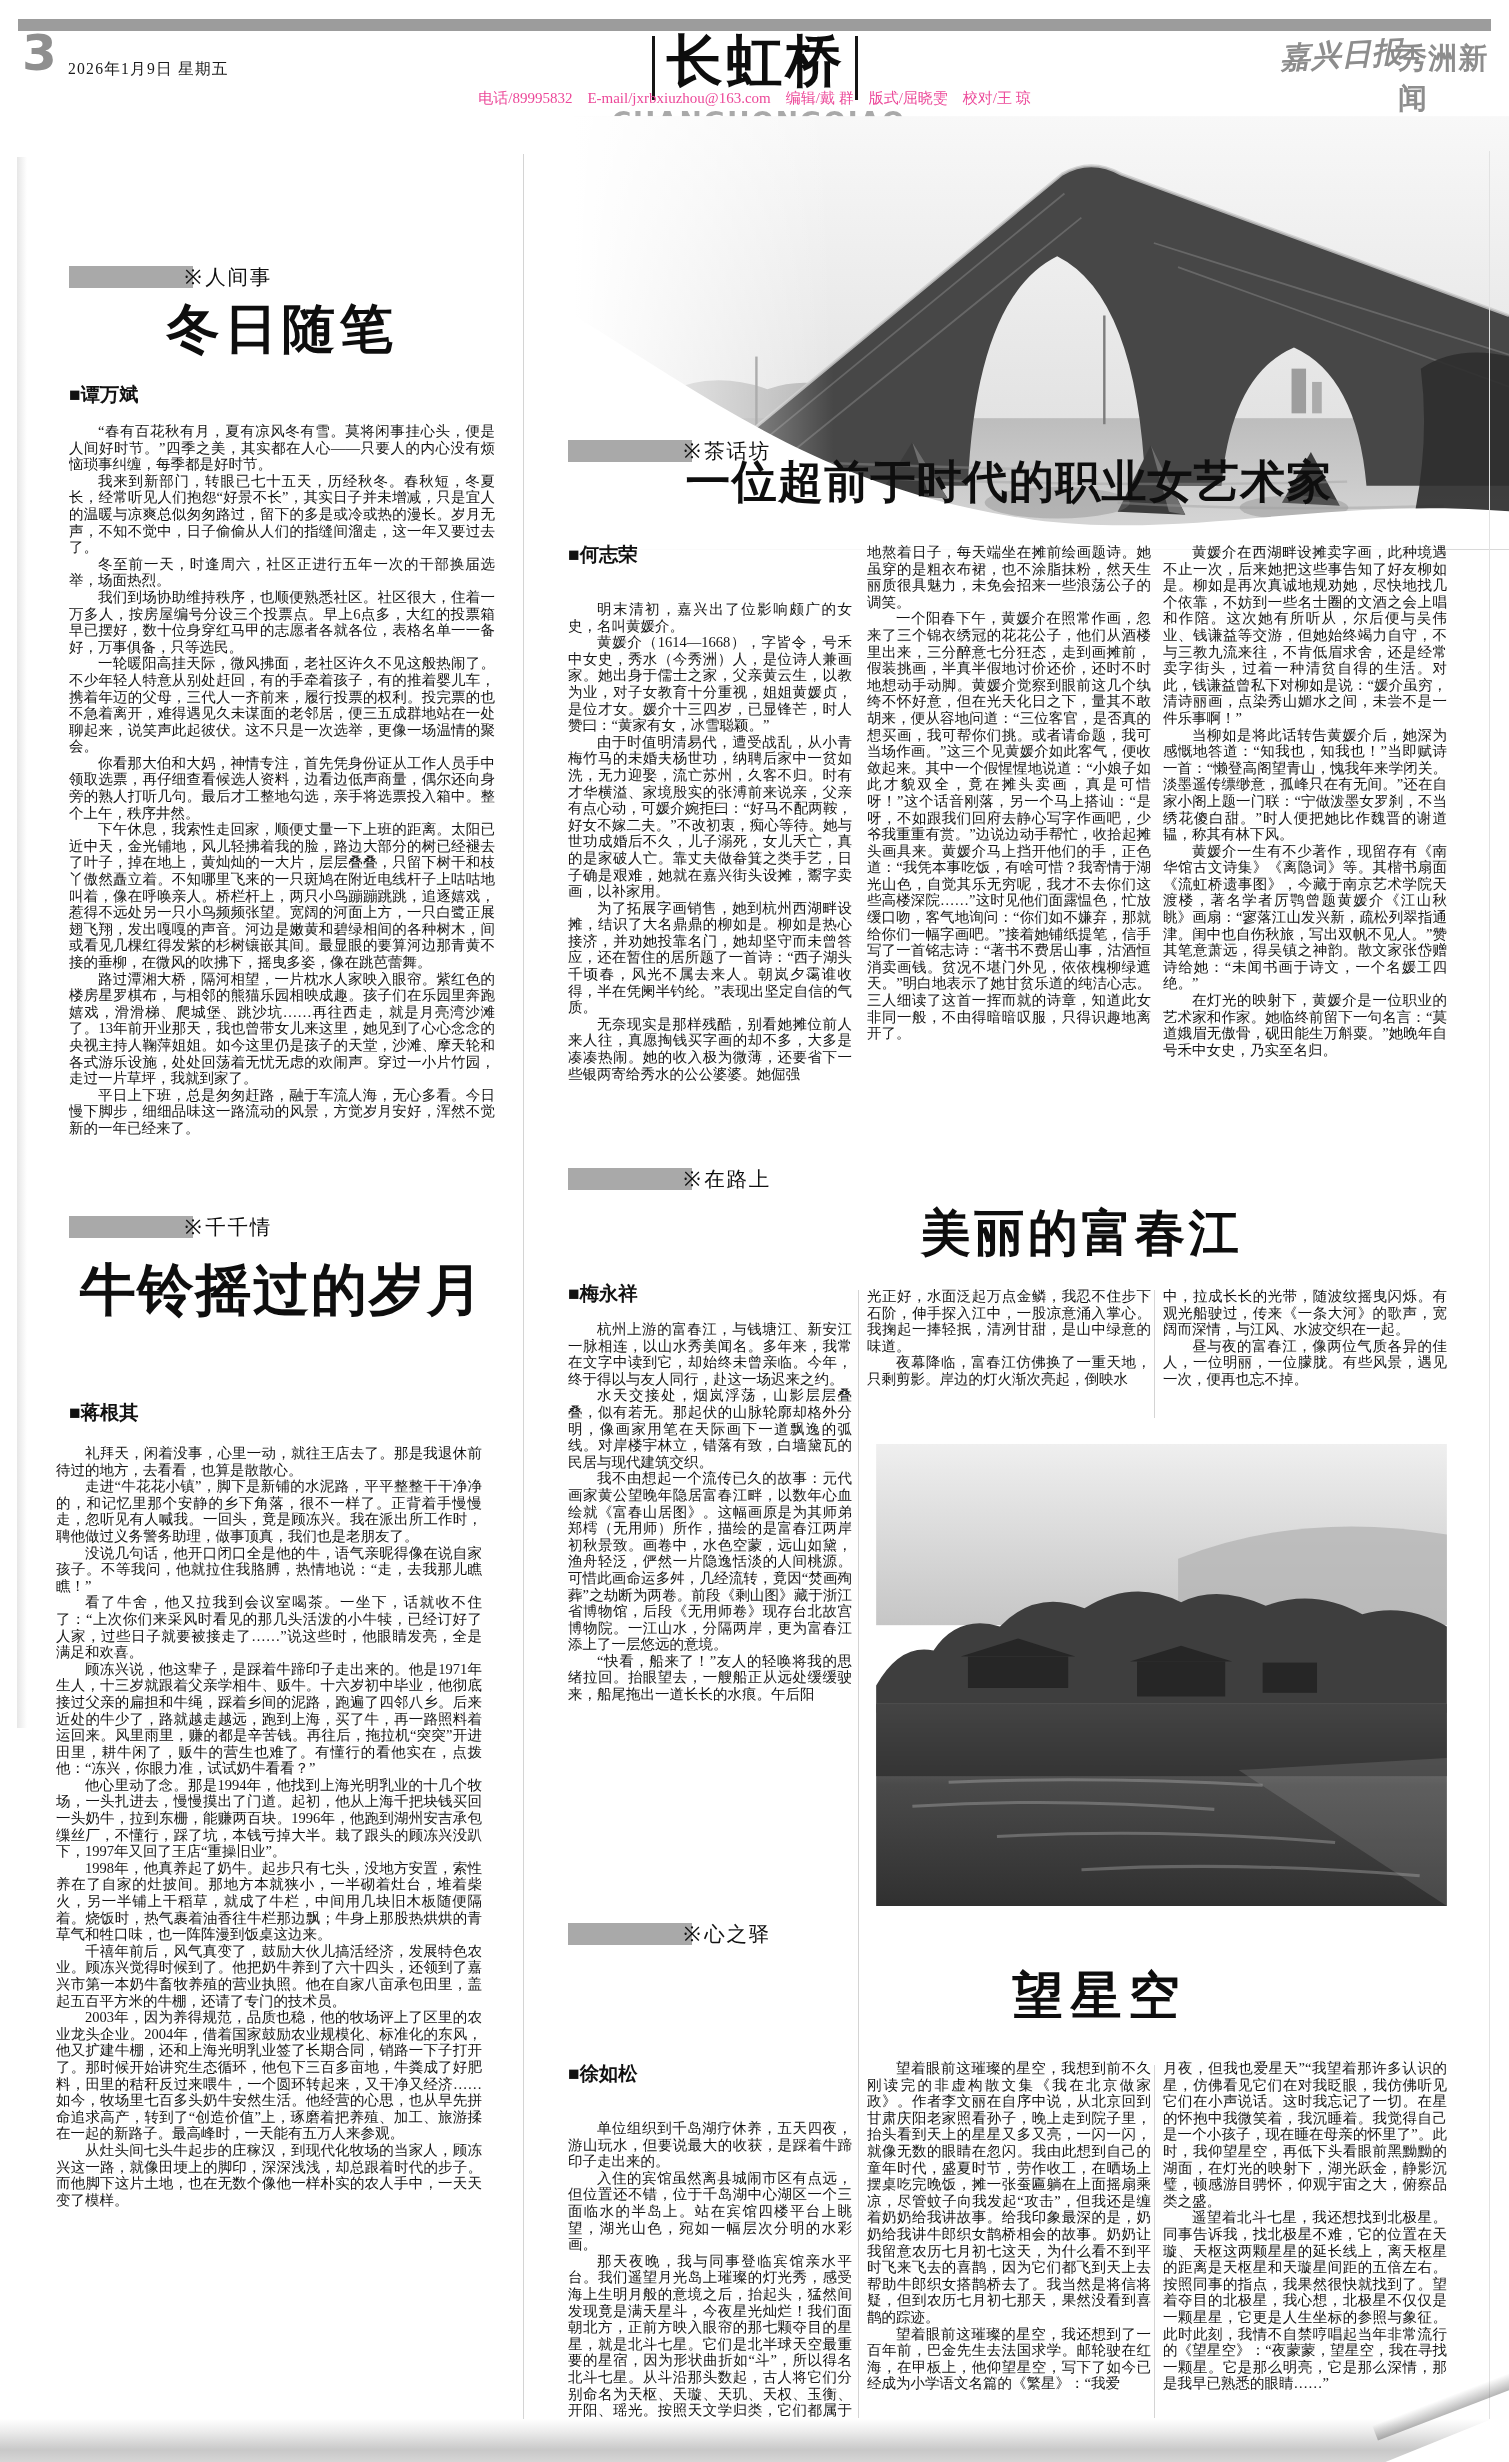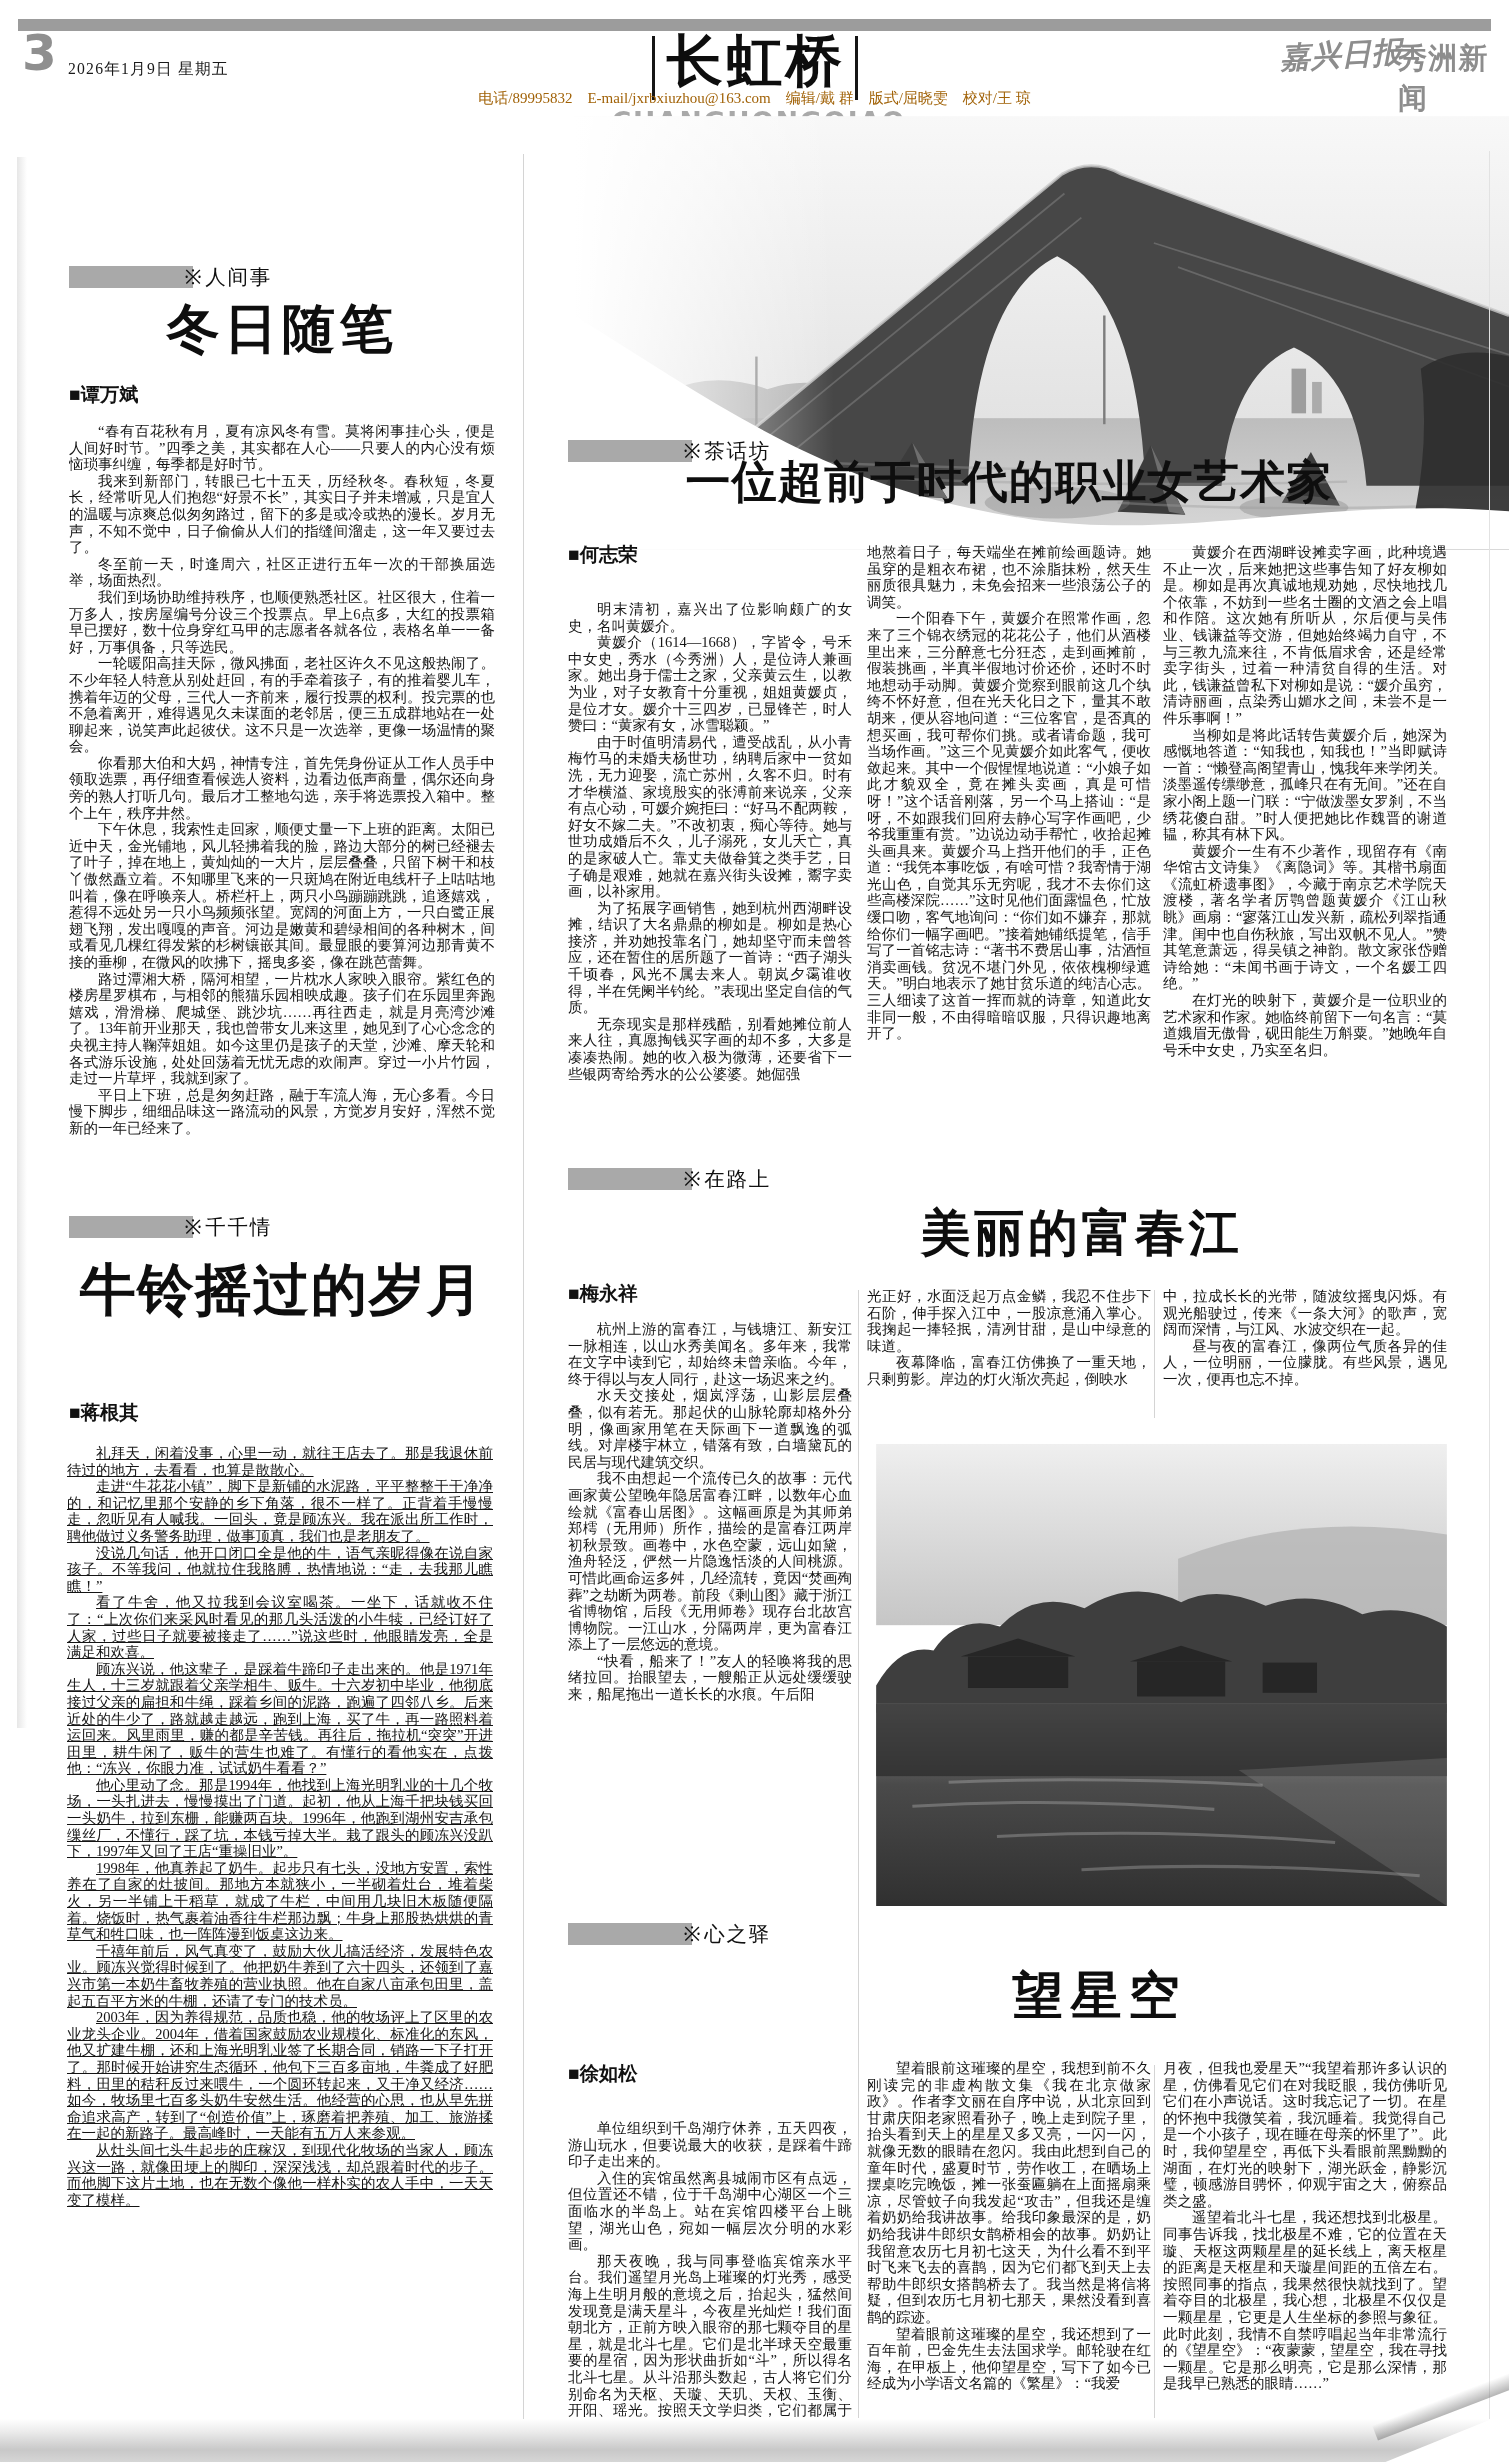--- a/index.html
+++ b/index.html
@@ -6,21 +6,21 @@
   #page{position:relative;width:1509px;height:2462px;background:#ffffff;overflow:hidden;
         font-family:"Liberation Serif","DejaVu Serif",serif;color:#141414;}
   .abs{position:absolute;}
   .band{position:absolute;left:18px;top:19.3px;width:1473px;height:12px;background:#9c9c9c;}
   .pagenum{position:absolute;left:22px;top:28px;font-family:"DejaVu Sans",sans-serif;
            font-size:50px;font-weight:700;color:#8f8f8f;line-height:1;}
   .date{position:absolute;left:68px;top:59px;font-size:15.7px;letter-spacing:1.2px;color:#1a1a1a;}
   .mastbar{position:absolute;width:3px;height:64px;background:#151515;top:36px;}
   .mast{position:absolute;left:660px;top:31px;width:192px;text-align:center;
         font-size:56px;font-weight:600;letter-spacing:3.6px;line-height:1.1;color:#0d0d0d;}
-  .contact{position:absolute;left:362px;top:89px;width:785px;text-align:center;font-size:15px;color:#a16207;}
+  .contact{position:absolute;left:362px;top:89px;width:785px;text-align:center;font-size:15px;color:#ec4899;}
   .pinyin{position:absolute;left:544px;top:106px;width:430px;text-align:center;
           font-family:"DejaVu Sans",sans-serif;font-size:26.6px;font-weight:700;
           color:#a9a9a9;letter-spacing:1.8px;}
   .brand-script{position:absolute;left:1280px;top:35px;font-size:30px;font-weight:700;color:#8d8d8d;
                 font-style:italic;transform:rotate(-3deg);letter-spacing:0.6px;}
   .brand-news{position:absolute;left:1398px;top:39px;font-size:29px;font-weight:700;color:#8d8d8d;letter-spacing:1.2px;}
   .sec{position:absolute;display:flex;align-items:center;height:24px;}
   .sec-bar{display:inline-block;width:124px;height:22px;background:#a9a9a9;}
   .sec-star{display:inline-block;font-size:20.5px;margin-left:-8.5px;color:#111;line-height:1;}
   .sec-label{display:inline-block;font-size:20.5px;margin-left:3.6px;color:#111;letter-spacing:1.8px;}
@@ -125,21 +125,21 @@
     <p>平日上下班，总是匆匆赶路，融于车流人海，无心多看。今日慢下脚步，细细品味这一路流动的风景，方觉岁月安好，浑然不觉新的一年已经来了。</p>
   </div>
 
   <div class="sec" style="left:69px;top:1215px;">
     <span class="sec-bar"></span>
       <span class="sec-star">※</span>
       <span class="sec-label">千千情</span>
   </div>
   <div class="title" style="left:69px;top:1260px;width:426px;font-size:56px;letter-spacing:1.8px;">牛铃摇过的岁月</div>
   <div class="author" style="left:69px;top:1399px;">■蒋根其</div>
-  <div class="col leftw" style="left:67px;top:1445px;height:973px;text-decoration:underline;">
+  <div class="col leftw" style="left:56px;top:1445px;height:973px;">
     <p>礼拜天，闲着没事，心里一动，就往王店去了。那是我退休前待过的地方，去看看，也算是散散心。</p>
     <p>走进“牛花花小镇”，脚下是新铺的水泥路，平平整整干干净净的，和记忆里那个安静的乡下角落，很不一样了。正背着手慢慢走，忽听见有人喊我。一回头，竟是顾冻兴。我在派出所工作时，聘他做过义务警务助理，做事顶真，我们也是老朋友了。</p>
     <p>没说几句话，他开口闭口全是他的牛，语气亲昵得像在说自家孩子。不等我问，他就拉住我胳膊，热情地说：“走，去我那儿瞧瞧！”</p>
     <p>看了牛舍，他又拉我到会议室喝茶。一坐下，话就收不住了：“上次你们来采风时看见的那几头活泼的小牛犊，已经订好了人家，过些日子就要被接走了……”说这些时，他眼睛发亮，全是满足和欢喜。</p>
     <p>顾冻兴说，他这辈子，是踩着牛蹄印子走出来的。他是1971年生人，十三岁就跟着父亲学相牛、贩牛。十六岁初中毕业，他彻底接过父亲的扁担和牛绳，踩着乡间的泥路，跑遍了四邻八乡。后来近处的牛少了，路就越走越远，跑到上海，买了牛，再一路照料着运回来。风里雨里，赚的都是辛苦钱。再往后，拖拉机“突突”开进田里，耕牛闲了，贩牛的营生也难了。有懂行的看他实在，点拨他：“冻兴，你眼力准，试试奶牛看看？”</p>
     <p>他心里动了念。那是1994年，他找到上海光明乳业的十几个牧场，一头扎进去，慢慢摸出了门道。起初，他从上海千把块钱买回一头奶牛，拉到东栅，能赚两百块。1996年，他跑到湖州安吉承包缫丝厂，不懂行，踩了坑，本钱亏掉大半。栽了跟头的顾冻兴没趴下，1997年又回了王店“重操旧业”。</p>
     <p>1998年，他真养起了奶牛。起步只有七头，没地方安置，索性养在了自家的灶披间。那地方本就狭小，一半砌着灶台，堆着柴火，另一半铺上干稻草，就成了牛栏，中间用几块旧木板随便隔着。烧饭时，热气裹着油香往牛栏那边飘；牛身上那股热烘烘的青草气和牲口味，也一阵阵漫到饭桌这边来。</p>
     <p>千禧年前后，风气真变了，鼓励大伙儿搞活经济，发展特色农业。顾冻兴觉得时候到了。他把奶牛养到了六十四头，还领到了嘉兴市第一本奶牛畜牧养殖的营业执照。他在自家八亩承包田里，盖起五百平方米的牛棚，还请了专门的技术员。</p>
     <p>2003年，因为养得规范，品质也稳，他的牧场评上了区里的农业龙头企业。2004年，借着国家鼓励农业规模化、标准化的东风，他又扩建牛棚，还和上海光明乳业签了长期合同，销路一下子打开了。那时候开始讲究生态循环，他包下三百多亩地，牛粪成了好肥料，田里的秸秆反过来喂牛，一个圆环转起来，又干净又经济……如今，牧场里七百多头奶牛安然生活。他经营的心思，也从早先拼命追求高产，转到了“创造价值”上，琢磨着把养殖、加工、旅游揉在一起的新路子。最高峰时，一天能有五万人来参观。</p>
     <p>从灶头间七头牛起步的庄稼汉，到现代化牧场的当家人，顾冻兴这一路，就像田埂上的脚印，深深浅浅，却总跟着时代的步子。而他脚下这片土地，也在无数个像他一样朴实的农人手中，一天天变了模样。</p>

